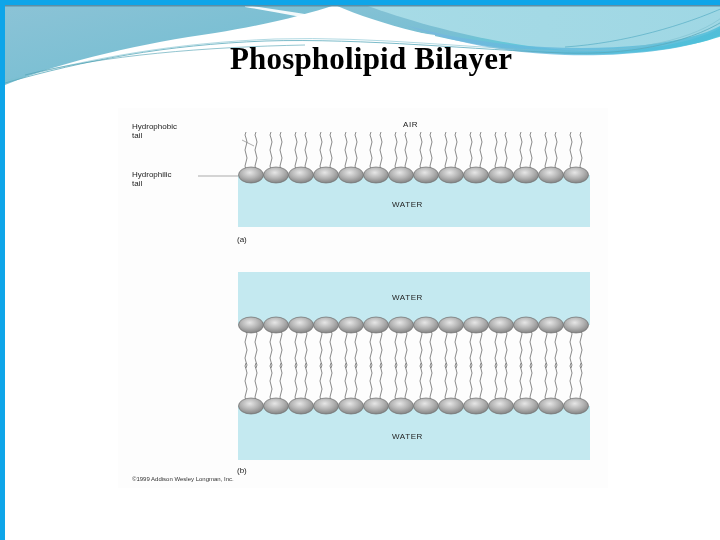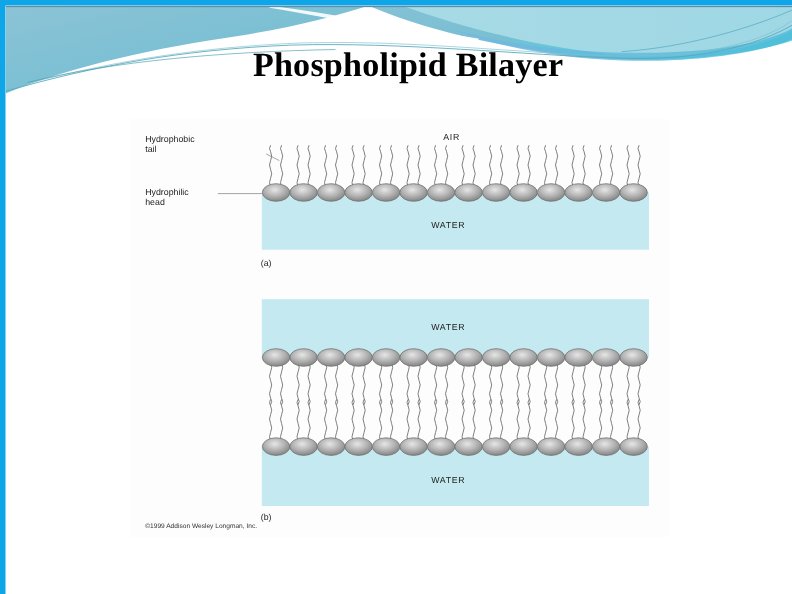--- a/index.html
+++ b/index.html
@@ -155,21 +155,21 @@
         <use href="#lipidUp" x="383" y="298"></use>
         <use href="#lipidUp" x="408" y="298"></use>
         <use href="#lipidUp" x="433" y="298"></use>
         <use href="#lipidUp" x="458" y="298"></use>
       </g>
     </svg>
 
     <div class="fig-text" style="left:14px; top:14px;">Hydrophobic
 tail</div>
     <div class="fig-text" style="left:14px; top:62px;">Hydrophilic
-head</div>
+tail</div>
     <div class="fig-text region-label" style="left:285px; top:12px;">AIR</div>
     <div class="fig-text region-label" style="left:274px; top:92px;">WATER</div>
     <div class="fig-text panel-label" style="left:119px; top:127px;">(a)</div>
 
     <div class="fig-text region-label" style="left:274px; top:185px;">WATER</div>
     <div class="fig-text region-label" style="left:274px; top:324px;">WATER</div>
     <div class="fig-text panel-label" style="left:119px; top:358px;">(b)</div>
     <div class="copyright" style="left:14px; top:368px;">©1999 Addison Wesley Longman, Inc.</div>
   </div>
 </div>

